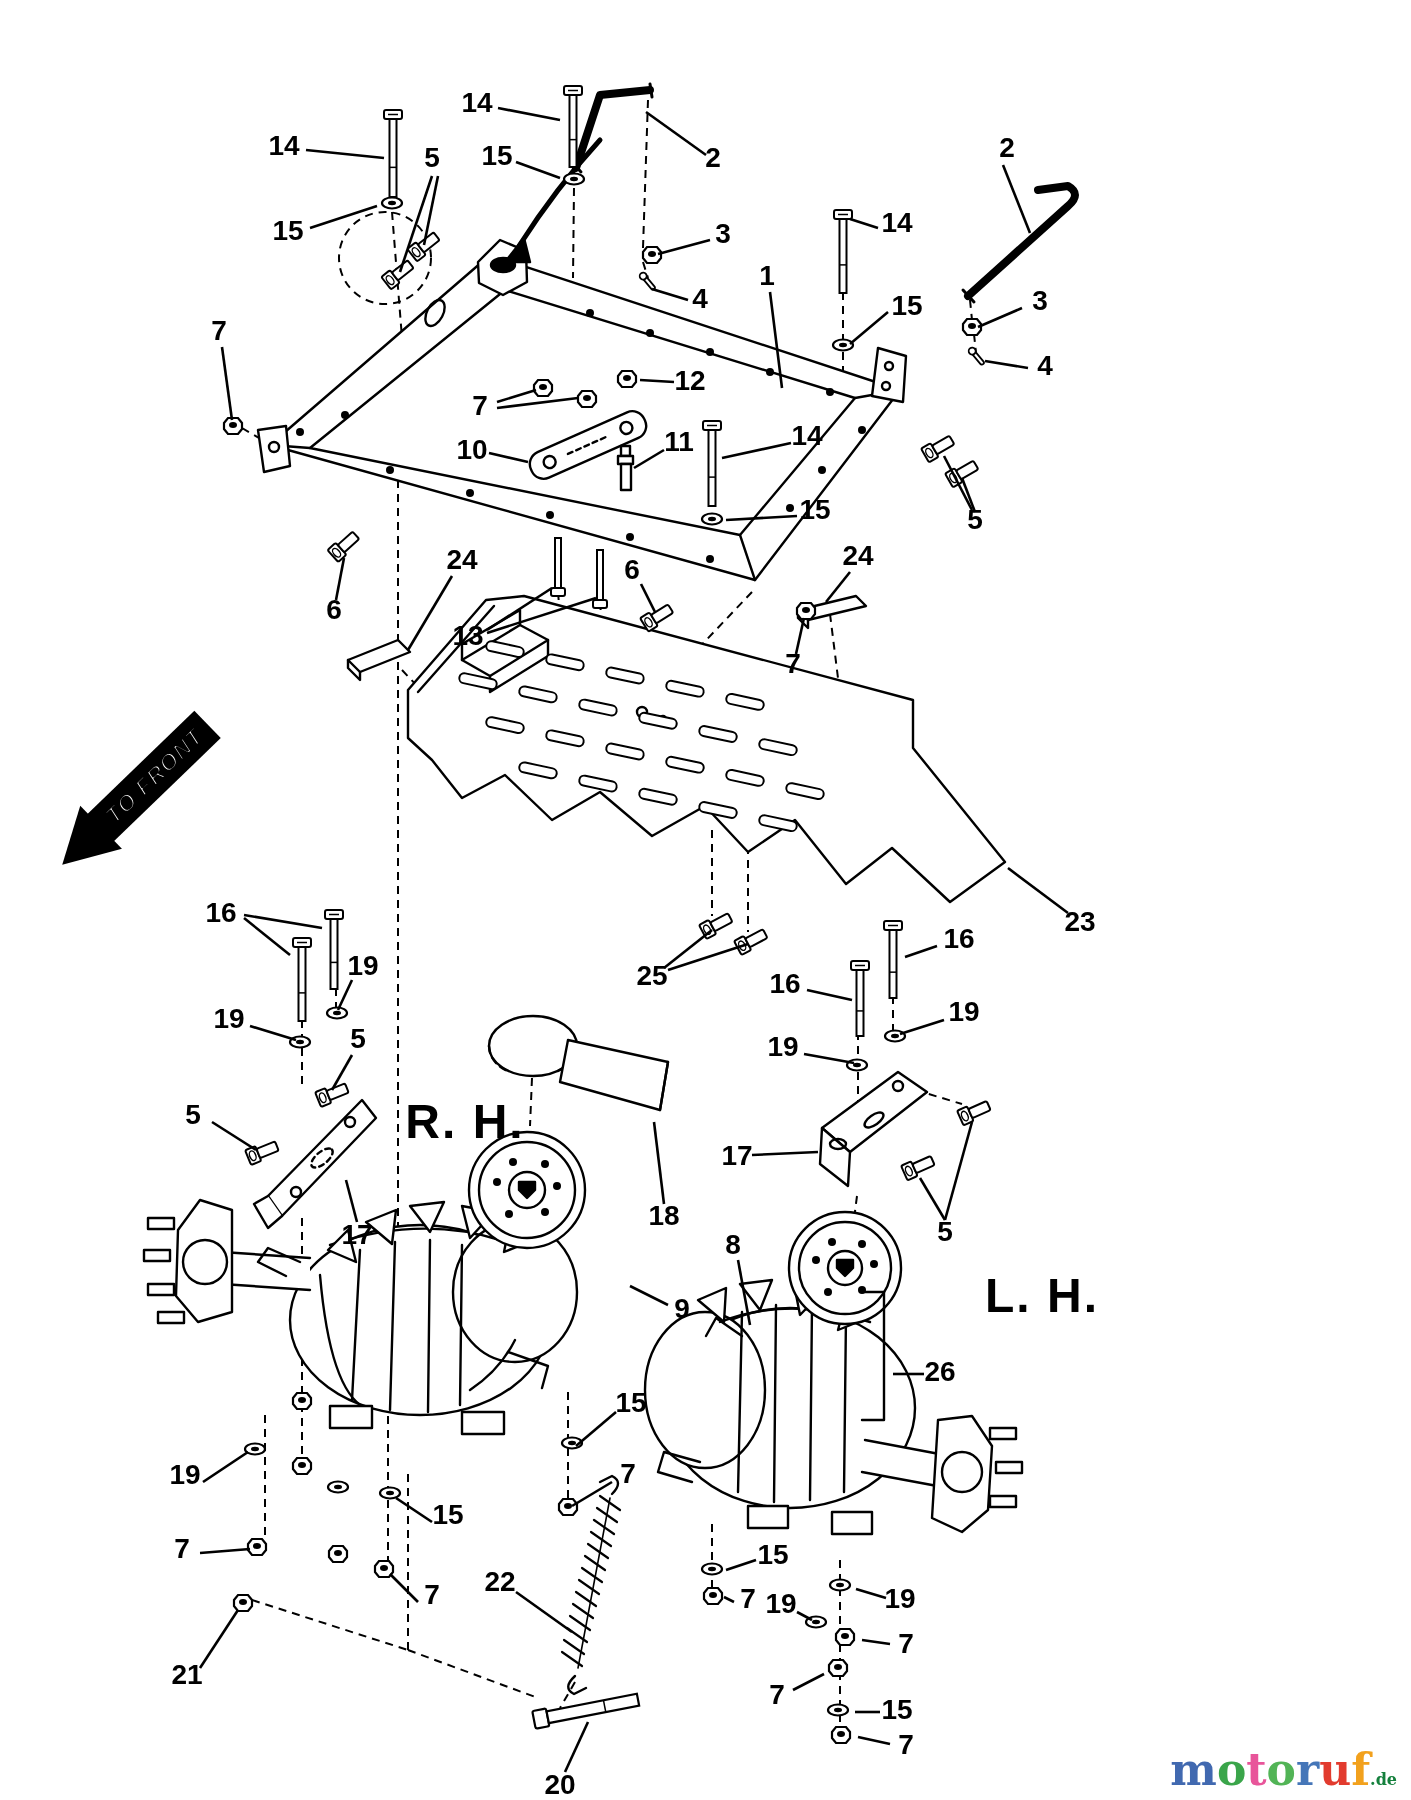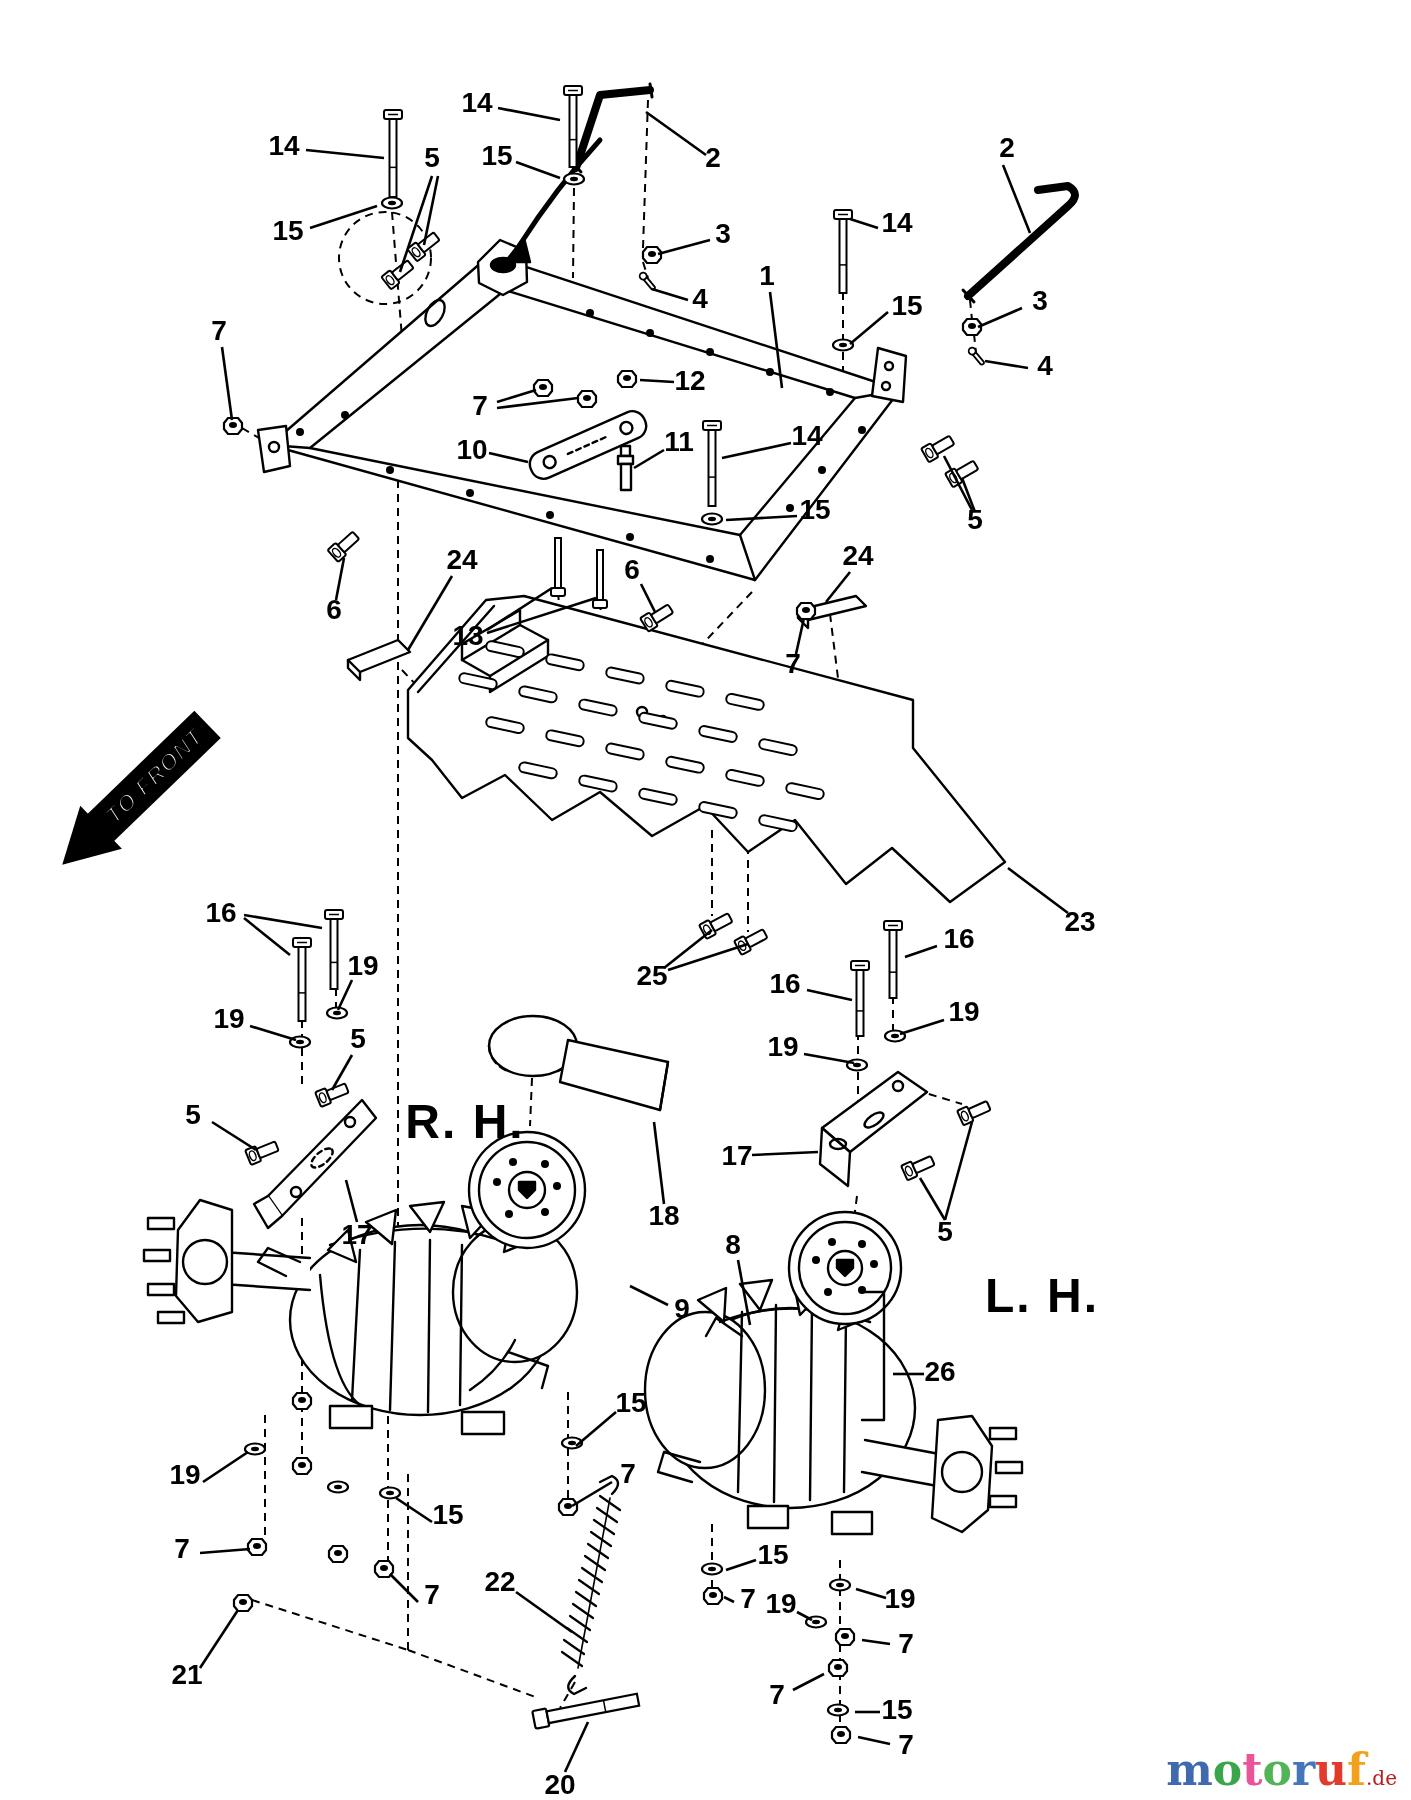--- a/index.html
+++ b/index.html
@@ -4,21 +4,21 @@
 <style>
   html,body{margin:0;padding:0;background:#fff;}
   #stage{position:relative;width:1411px;height:1800px;background:#ffffff;overflow:hidden;
          font-family:"Liberation Sans",sans-serif;}
   svg text{font-family:"Liberation Sans",sans-serif;}
   .callout{font-weight:bold;font-size:28px;fill:#000;}
   .bigside{font-weight:bold;font-size:48px;fill:#000;letter-spacing:2px;}
   .bannertext{font-weight:bold;font-style:italic;font-size:23px;fill:#fff;letter-spacing:1px;}
   #watermark{position:absolute;right:14px;bottom:8px;font-family:"DejaVu Serif",serif;
              font-size:44px;font-weight:bold;line-height:1;}
-  #watermark .suffix{font-size:20px;color:#b91c1c;font-weight:normal;}
+  #watermark .suffix{font-size:16px;color:#15803d;font-weight:bold;}
 </style>
 </head>
 <body>
 
 <div id="stage">
 <svg id="art" width="1411" height="1800" viewBox="0 0 1411 1800">
 
   <g id="layer-dash">
         <line x1="392" y1="212" x2="402" y2="338" stroke="#000" stroke-width="2" stroke-dasharray="8 6"></line>
         <line x1="574" y1="188" x2="573" y2="278" stroke="#000" stroke-width="2" stroke-dasharray="8 6"></line>

